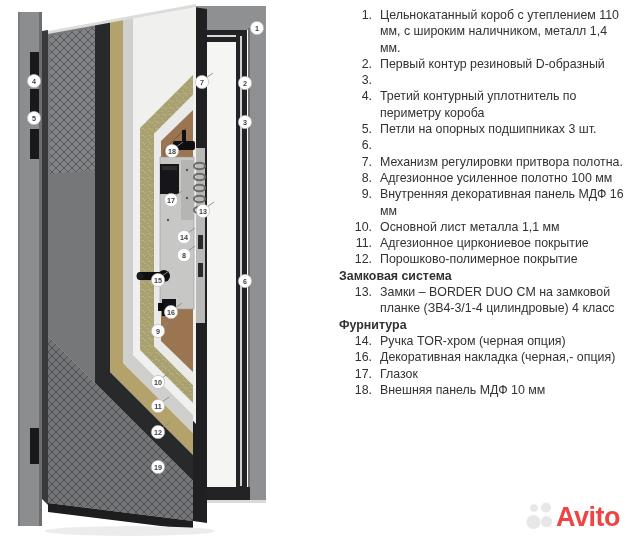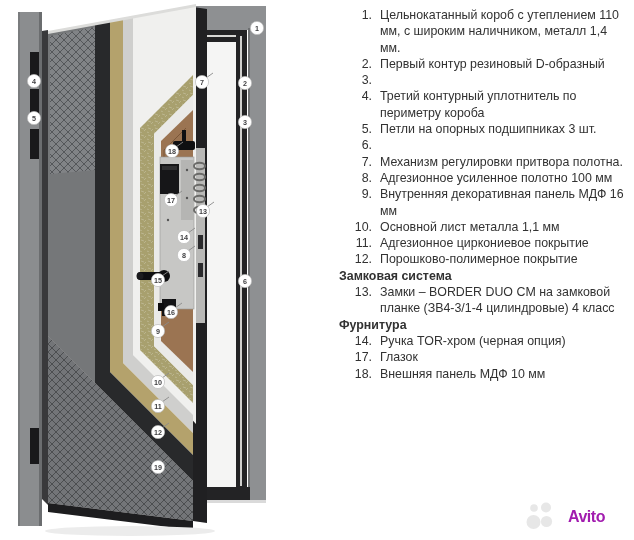--- a/index.html
+++ b/index.html
@@ -23,21 +23,21 @@
   }
   .leg-header{font-weight:bold;margin-left:9px;}
   .leg-row{display:flex;}
   .leg-num{width:50px;min-width:50px;text-align:right;padding-right:8px;box-sizing:border-box;}
   .leg-text{flex:1;}
   
   #watermark{
     position:absolute;left:524px;top:501px;display:flex;align-items:center;height:32px;
   }
   #wm-text{
-    font-size:16px;font-weight:bold;color:#a21caf;letter-spacing:-.5px;margin-left:12px;
+    font-size:27px;font-weight:bold;color:#ef4444;letter-spacing:-.5px;margin-left:0;
   }
 </style>
 </head>
 <body>
 
 <svg id="door-svg" width="320" height="540" viewBox="0 0 320 540" xmlns="http://www.w3.org/2000/svg">
   <defs>
     <pattern id="diamondPat" patternUnits="userSpaceOnUse" width="8" height="8">
       <rect width="8" height="8" fill="var(--pattern-base)"></rect>
       <path d="M0,0 L8,8 M8,0 L0,8" stroke="var(--pattern-line)" stroke-width="1"></path>
@@ -269,20 +269,24 @@
     <div class="leg-row">
       <span class="leg-num">13.</span>
       <span class="leg-text">Замки – BORDER DUO CM на замковой планке (ЗВ4-3/1-4 цилиндровые) 4 класс</span>
     </div>
     <div class="leg-header">Фурнитура</div>
     <div class="leg-row">
       <span class="leg-num">14.</span>
       <span class="leg-text">Ручка TOR-хром (черная опция)</span>
     </div>
     <div class="leg-row">
+      <span class="leg-num">16.</span>
+      <span class="leg-text">Декоративная накладка (черная,- опция)</span>
+    </div>
+    <div class="leg-row">
       <span class="leg-num">17.</span>
       <span class="leg-text">Глазок</span>
     </div>
     <div class="leg-row">
       <span class="leg-num">18.</span>
       <span class="leg-text">Внешняя панель МДФ 10 мм</span>
     </div>
   </div>
 
 <div id="watermark">

